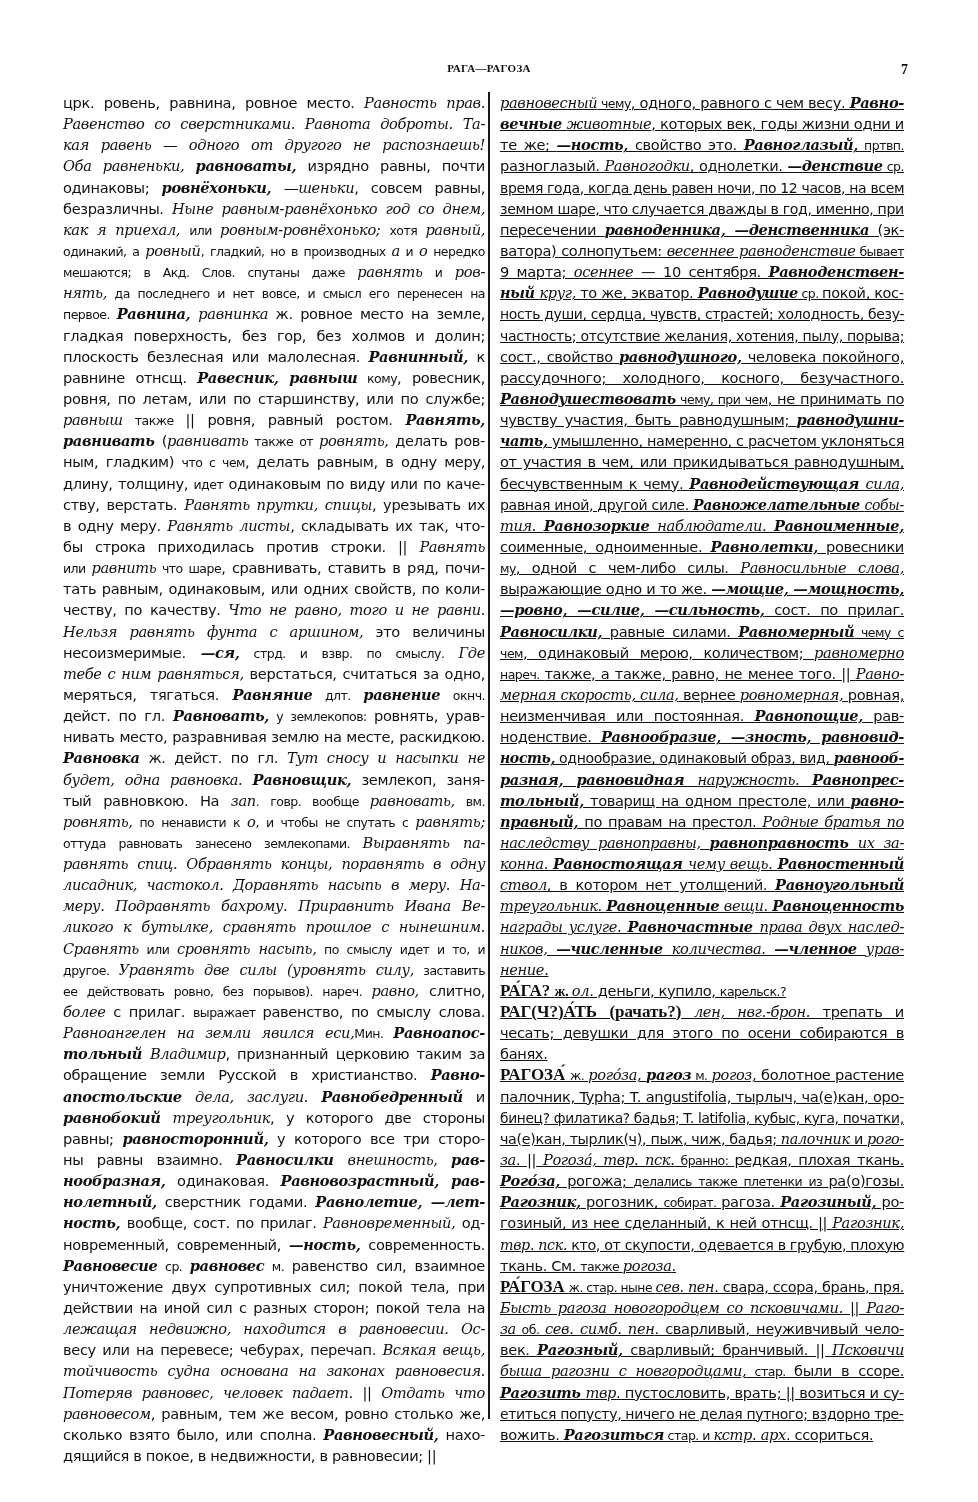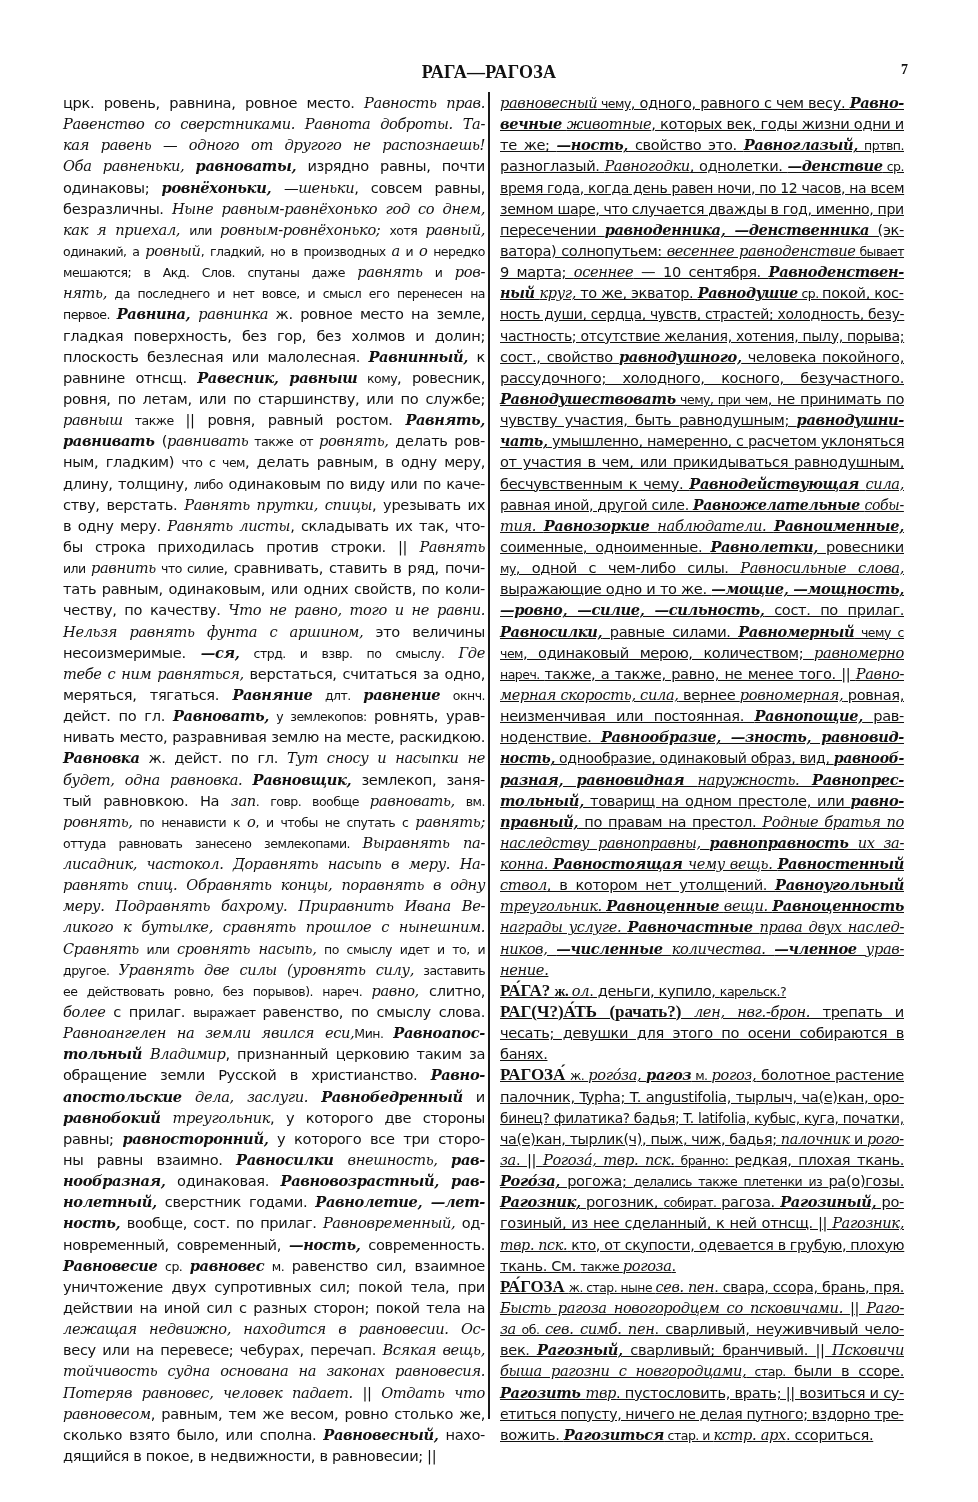--- a/index.html
+++ b/index.html
@@ -1,18 +1,18 @@
 <!DOCTYPE html>
 <html><head>
 <meta charset="utf-8">
 <style>
   html, body { margin:0; padding:0; background:#ffffff; }
   body { width:978px; height:1502px; position:relative; overflow:hidden; font-family:"DejaVu Serif","Liberation Serif",serif; color:#111; }
   .header { position:absolute; top:62px; left:0; width:978px; height:22px; }
-  .header-title { position:absolute; left:0; width:978px; text-align:center; font-family:"Liberation Serif",serif; font-weight:bold; font-size:18px; letter-spacing:0.3px; }
+  .header-title { position:absolute; left:0; width:978px; text-align:center; font-family:"Liberation Serif",serif; font-weight:bold; font-size:11px; letter-spacing:0.3px; }
   .page-number { position:absolute; right:70px; top:0; font-family:"Liberation Serif",serif; font-weight:bold; font-size:14px; }
   .divider { position:absolute; left:488px; top:92px; width:2px; height:1327px; background:#1a1a1a; }
   .col { position:absolute; top:92px; width:422px; }
   .col-left { left:63px; }
   .col-right { left:500px; width:404px;text-decoration:underline; }
   .line { height:21.15px; line-height:21.15px; font-family:"DejaVu Sans","Liberation Sans",sans-serif; font-size:14.6px; text-align:justify; text-align-last:justify; white-space:nowrap; overflow:visible; letter-spacing:-0.35px; transform-origin:left center; }
   .line.last { text-align-last:left; }
   .line span { white-space:pre; }
   .i { font-family:"DejaVu Serif","Liberation Serif",serif; font-style:italic; }
   .b { font-family:"DejaVu Serif","Liberation Serif",serif; font-style:italic; font-weight:bold; }
@@ -40,40 +40,40 @@
     <div class="line"><span class="s">мешаются; в Акд. Слов. спутаны даже </span><span class="i">равнять</span><span class="s"> и </span><span class="i">ров-</span></div>
     <div class="line"><span class="i">нять,</span><span class="s"> да последнего и нет вовсе, и смысл его перенесен на</span></div>
     <div class="line"><span class="s">первое. </span><span class="b">Равнина, </span><span class="i">равнинка</span><span> ж. ровное место на земле,</span></div>
     <div class="line"><span>гладкая поверхность, без гор, без холмов и долин;</span></div>
     <div class="line"><span>плоскость безлесная или малолесная. </span><span class="b">Равнинный,</span><span> к</span></div>
     <div class="line"><span>равнине отнсщ. </span><span class="b">Равесник, равныш</span><span class="s"> кому</span><span>, ровесник,</span></div>
     <div class="line"><span>ровня, по летам, или по старшинству, или по службе;</span></div>
     <div class="line"><span class="i">равныш</span><span class="s"> также </span><span>|| ровня, равный ростом. </span><span class="b">Равнять,</span></div>
     <div class="line"><span class="b">равнивать </span><span>(</span><span class="i">равнивать</span><span class="s"> также от </span><span class="i">ровнять,</span><span> делать ров-</span></div>
     <div class="line"><span>ным, гладким) </span><span class="s">что с чем</span><span>, делать равным, в одну меру,</span></div>
-    <div class="line"><span>длину, толщину, </span><span class="s">либо</span><span> одинаковым по виду или по каче-</span></div>
+    <div class="line"><span>длину, толщину, </span><span class="s">идет</span><span> одинаковым по виду или по каче-</span></div>
     <div class="line"><span>ству, верстать. </span><span class="i">Равнять прутки, спицы</span><span>, урезывать их</span></div>
     <div class="line"><span>в одну меру. </span><span class="i">Равнять листы</span><span>, складывать их так, что-</span></div>
     <div class="line"><span>бы строка приходилась против строки. || </span><span class="i">Равнять</span></div>
-    <div class="line"><span class="s">или </span><span class="i">равнить</span><span class="s"> что силие</span><span>, сравнивать, ставить в ряд, почи-</span></div>
+    <div class="line"><span class="s">или </span><span class="i">равнить</span><span class="s"> что шаре</span><span>, сравнивать, ставить в ряд, почи-</span></div>
     <div class="line"><span>тать равным, одинаковым, или одних свойств, по коли-</span></div>
     <div class="line"><span>честву, по качеству. </span><span class="i">Что не равно, того и не равни.</span></div>
     <div class="line"><span class="i">Нельзя равнять фунта с аршином,</span><span> это величины</span></div>
     <div class="line"><span>несоизмеримые. </span><span class="b">—ся,</span><span class="s"> стрд. и взвр. по смыслу. </span><span class="i">Где</span></div>
     <div class="line"><span class="i">тебе с ним равняться,</span><span> верстаться, считаться за одно,</span></div>
     <div class="line"><span>меряться, тягаться. </span><span class="b">Равняние</span><span class="s"> длт. </span><span class="b">равнение</span><span class="s"> окнч.</span></div>
     <div class="line"><span>дейст. по гл. </span><span class="b">Равновать,</span><span class="s"> у землекопов: </span><span>ровнять, урав-</span></div>
     <div class="line"><span>нивать место, разравнивая землю на месте, раскидкою.</span></div>
     <div class="line"><span class="b">Равновка</span><span> ж. дейст. по гл. </span><span class="i">Тут сносу и насыпки не</span></div>
     <div class="line"><span class="i">будет, одна равновка. </span><span class="b">Равновщик,</span><span> землекоп, заня-</span></div>
     <div class="line"><span>тый равновкою. На </span><span class="i">зап</span><span class="s">. говр. вообще </span><span class="i">равновать,</span><span class="s"> вм.</span></div>
     <div class="line"><span class="i">ровнять,</span><span class="s"> по ненависти к </span><span class="i">о</span><span class="s">, и чтобы не спутать с </span><span class="i">равнять;</span></div>
     <div class="line"><span class="s">оттуда равновать занесено землекопами. </span><span class="i">Выравнять па-</span></div>
+    <div class="line"><span class="i">равнять спиц. Обравнять концы, поравнять в одну</span></div>
     <div class="line"><span class="i">лисадник, частокол. Доравнять насыпь в меру. На-</span></div>
-    <div class="line"><span class="i">равнять спиц. Обравнять концы, поравнять в одну</span></div>
     <div class="line"><span class="i">меру. Подравнять бахрому. Приравнить Ивана Ве-</span></div>
     <div class="line"><span class="i">ликого к бутылке, сравнять прошлое с нынешним.</span></div>
     <div class="line"><span class="i">Сравнять</span><span class="s"> или </span><span class="i">сровнять насыпь,</span><span class="s"> по смыслу идет и то, и</span></div>
     <div class="line"><span class="s">другое. </span><span class="i">Уравнять две силы (уровнять силу,</span><span class="s"> заставить</span></div>
     <div class="line"><span class="s">ее действовать ровно, без порывов). нареч. </span><span class="i">равно,</span><span> слитно,</span></div>
     <div class="line"><span class="i">более</span><span> с прилаг. </span><span class="s">выражает </span><span>равенство, по смыслу слова.</span></div>
     <div class="line"><span class="i">Равноангелен на земли явился еси,</span><span class="s">Мин. </span><span class="b">Равноапос-</span></div>
     <div class="line"><span class="b">тольный </span><span class="i">Владимир</span><span>, признанный церковию таким за</span></div>
     <div class="line"><span>обращение земли Русской в христианство. </span><span class="b">Равно-</span></div>
     <div class="line"><span class="b">апостольские </span><span class="i">дела, заслуги. </span><span class="b">Равнобедренный</span><span> и</span></div>

